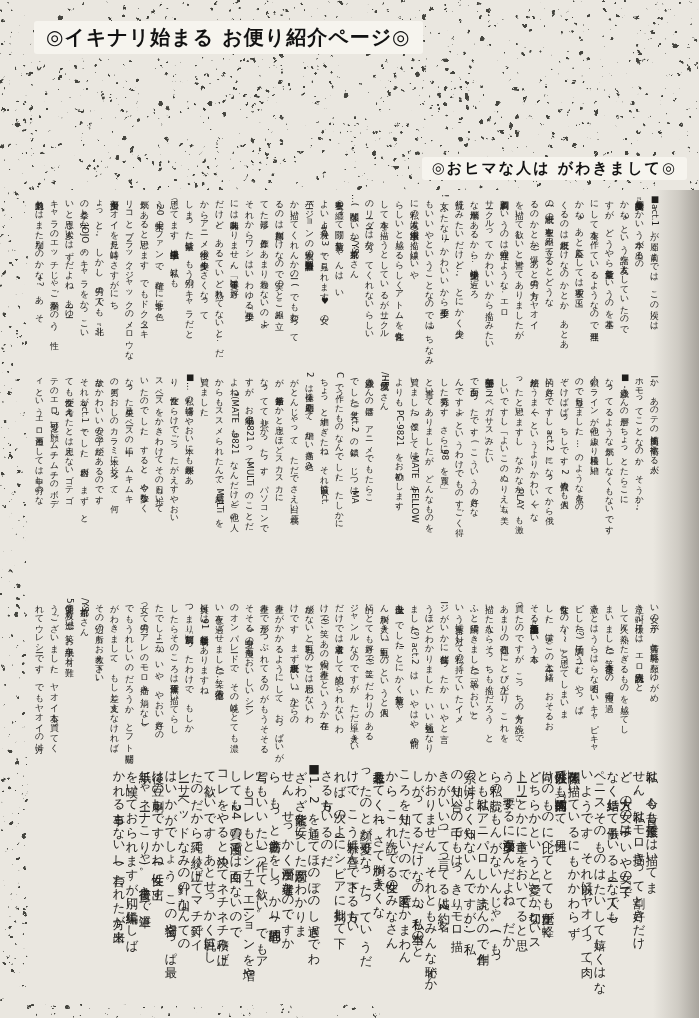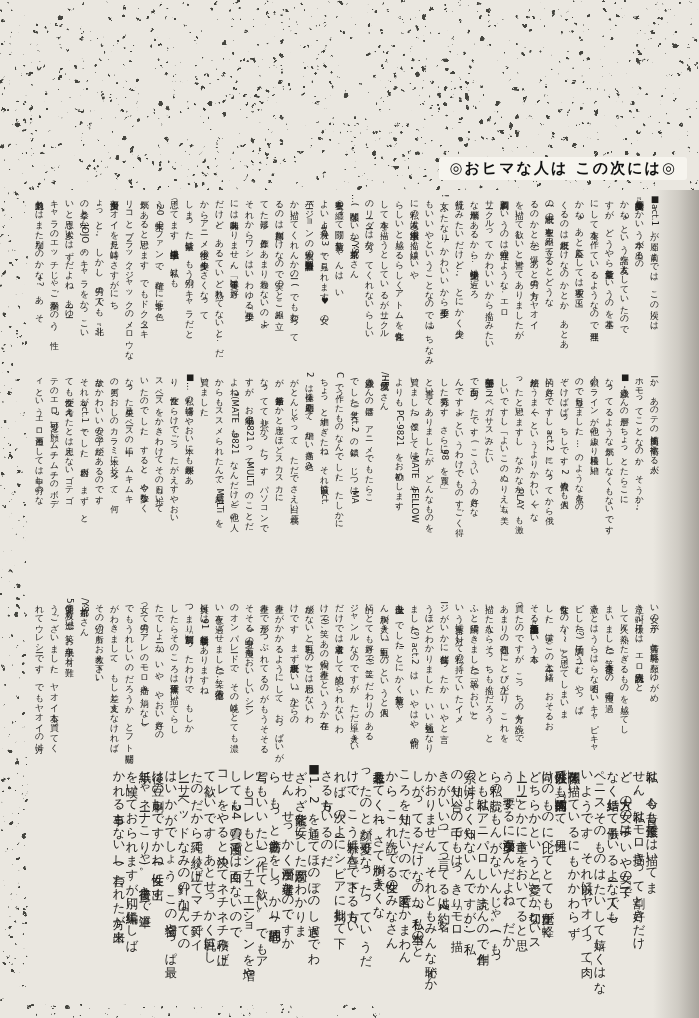--- a/index.html
+++ b/index.html
@@ -79,23 +79,24 @@
     <defs>
       <filter id="nz3" x="0" y="0" width="100%" height="100%">
         <feTurbulence type="turbulence" baseFrequency="0.14" numOctaves="2" seed="47"></feTurbulence>
         <feColorMatrix type="matrix" values="0 0 0 0 0.06  0 0 0 0 0.06  0 0 0 0 0.05  8 8 8 0 -10"></feColorMatrix>
       </filter>
     </defs>
     <rect x="0" y="0" width="382" height="14" fill="#eae7e0"></rect>
     <rect x="0" y="0" width="382" height="14" filter="url(#nz3)"></rect>
   </svg>
 
-
-
-  <div class="header-strip strip-sub">◎おヒマな人は この次には◎</div>
+  <div class="header-strip strip-top">◎イキナリ始まる お便り紹介ページ◎</div>
+
+
+  <div class="header-strip strip-sub">◎おヒマな人は がわきまして◎</div>
 
   <div class="tier tier1">
       <p class="vcol">■『act.1』が届く前までは、この次には、</p>
       <p class="vcol">『無敵美少女網』とかいう本が出るの</p>
       <p class="vcol">かな?という話を友人としていたので</p>
       <p class="vcol">すが、どうやら紫龍愛というのを基本</p>
       <p class="vcol">にして本を作っているようなので無理</p>
       <p class="vcol">かな? あと反応としては聖衣で出て</p>
       <p class="vcol">くるのは表紙だけなのかとか、あとあ</p>
       <p class="vcol">の(表紙の)聖衣を組み立てるとどうな</p>

